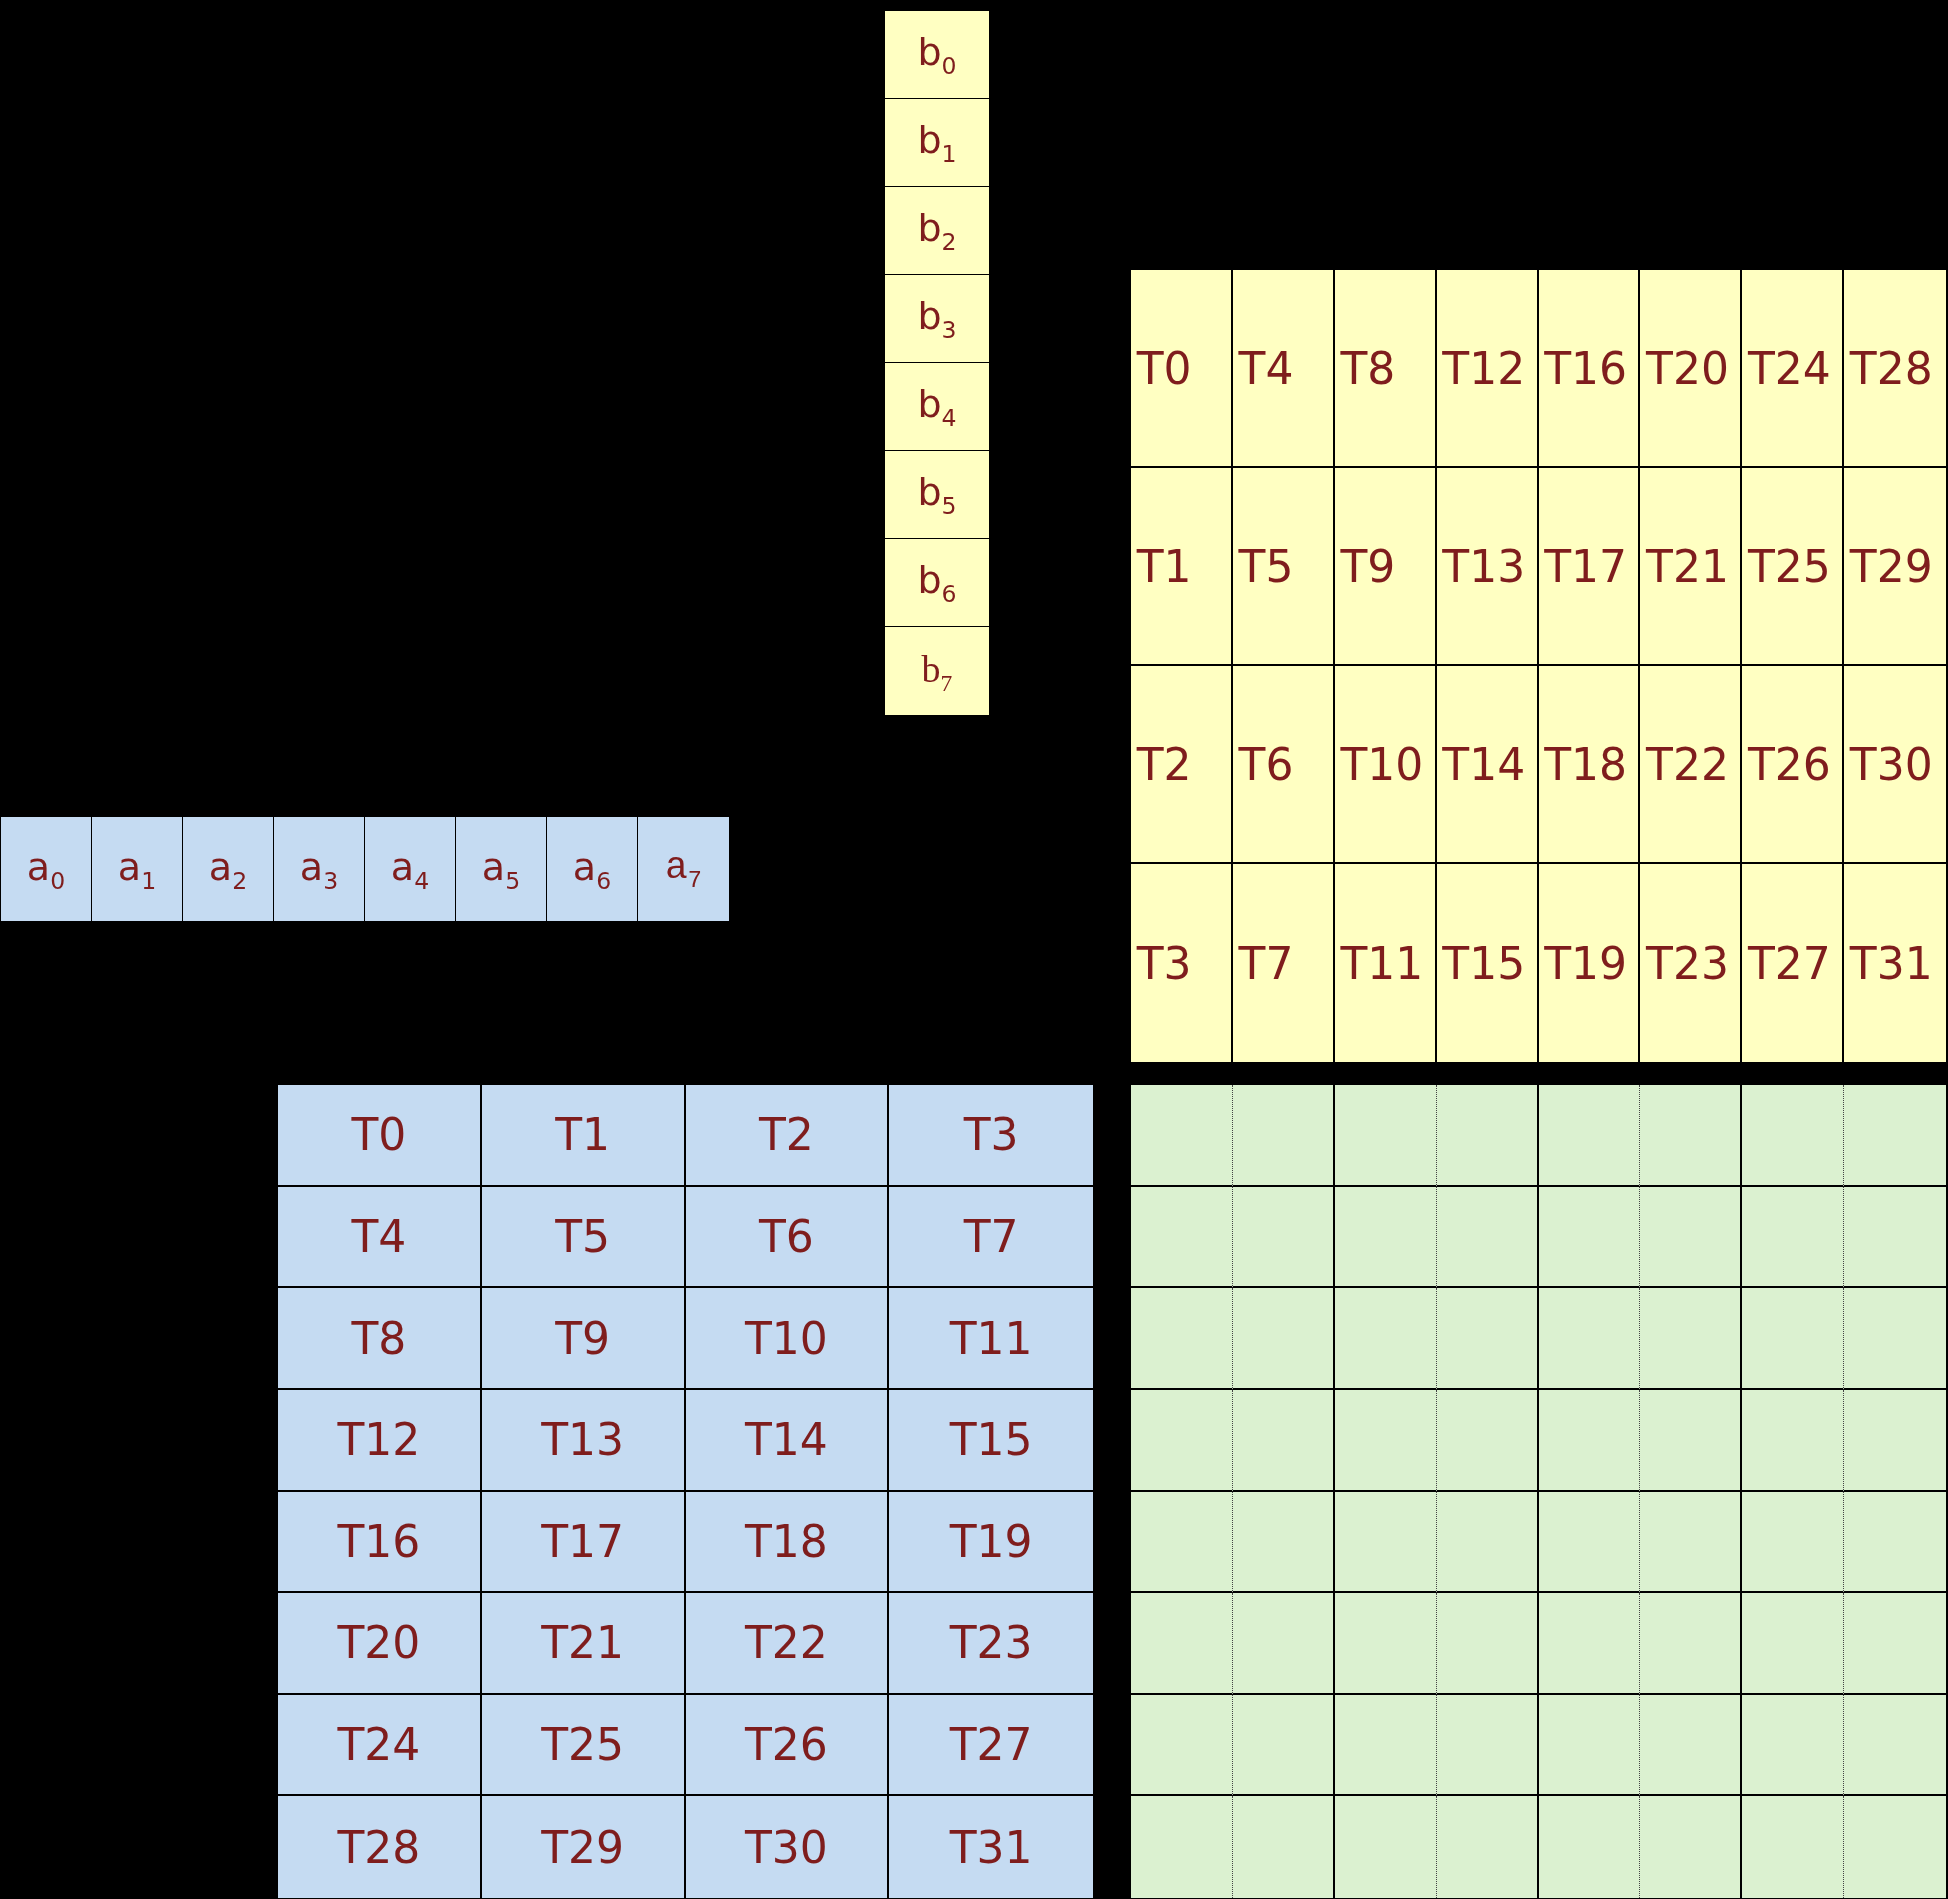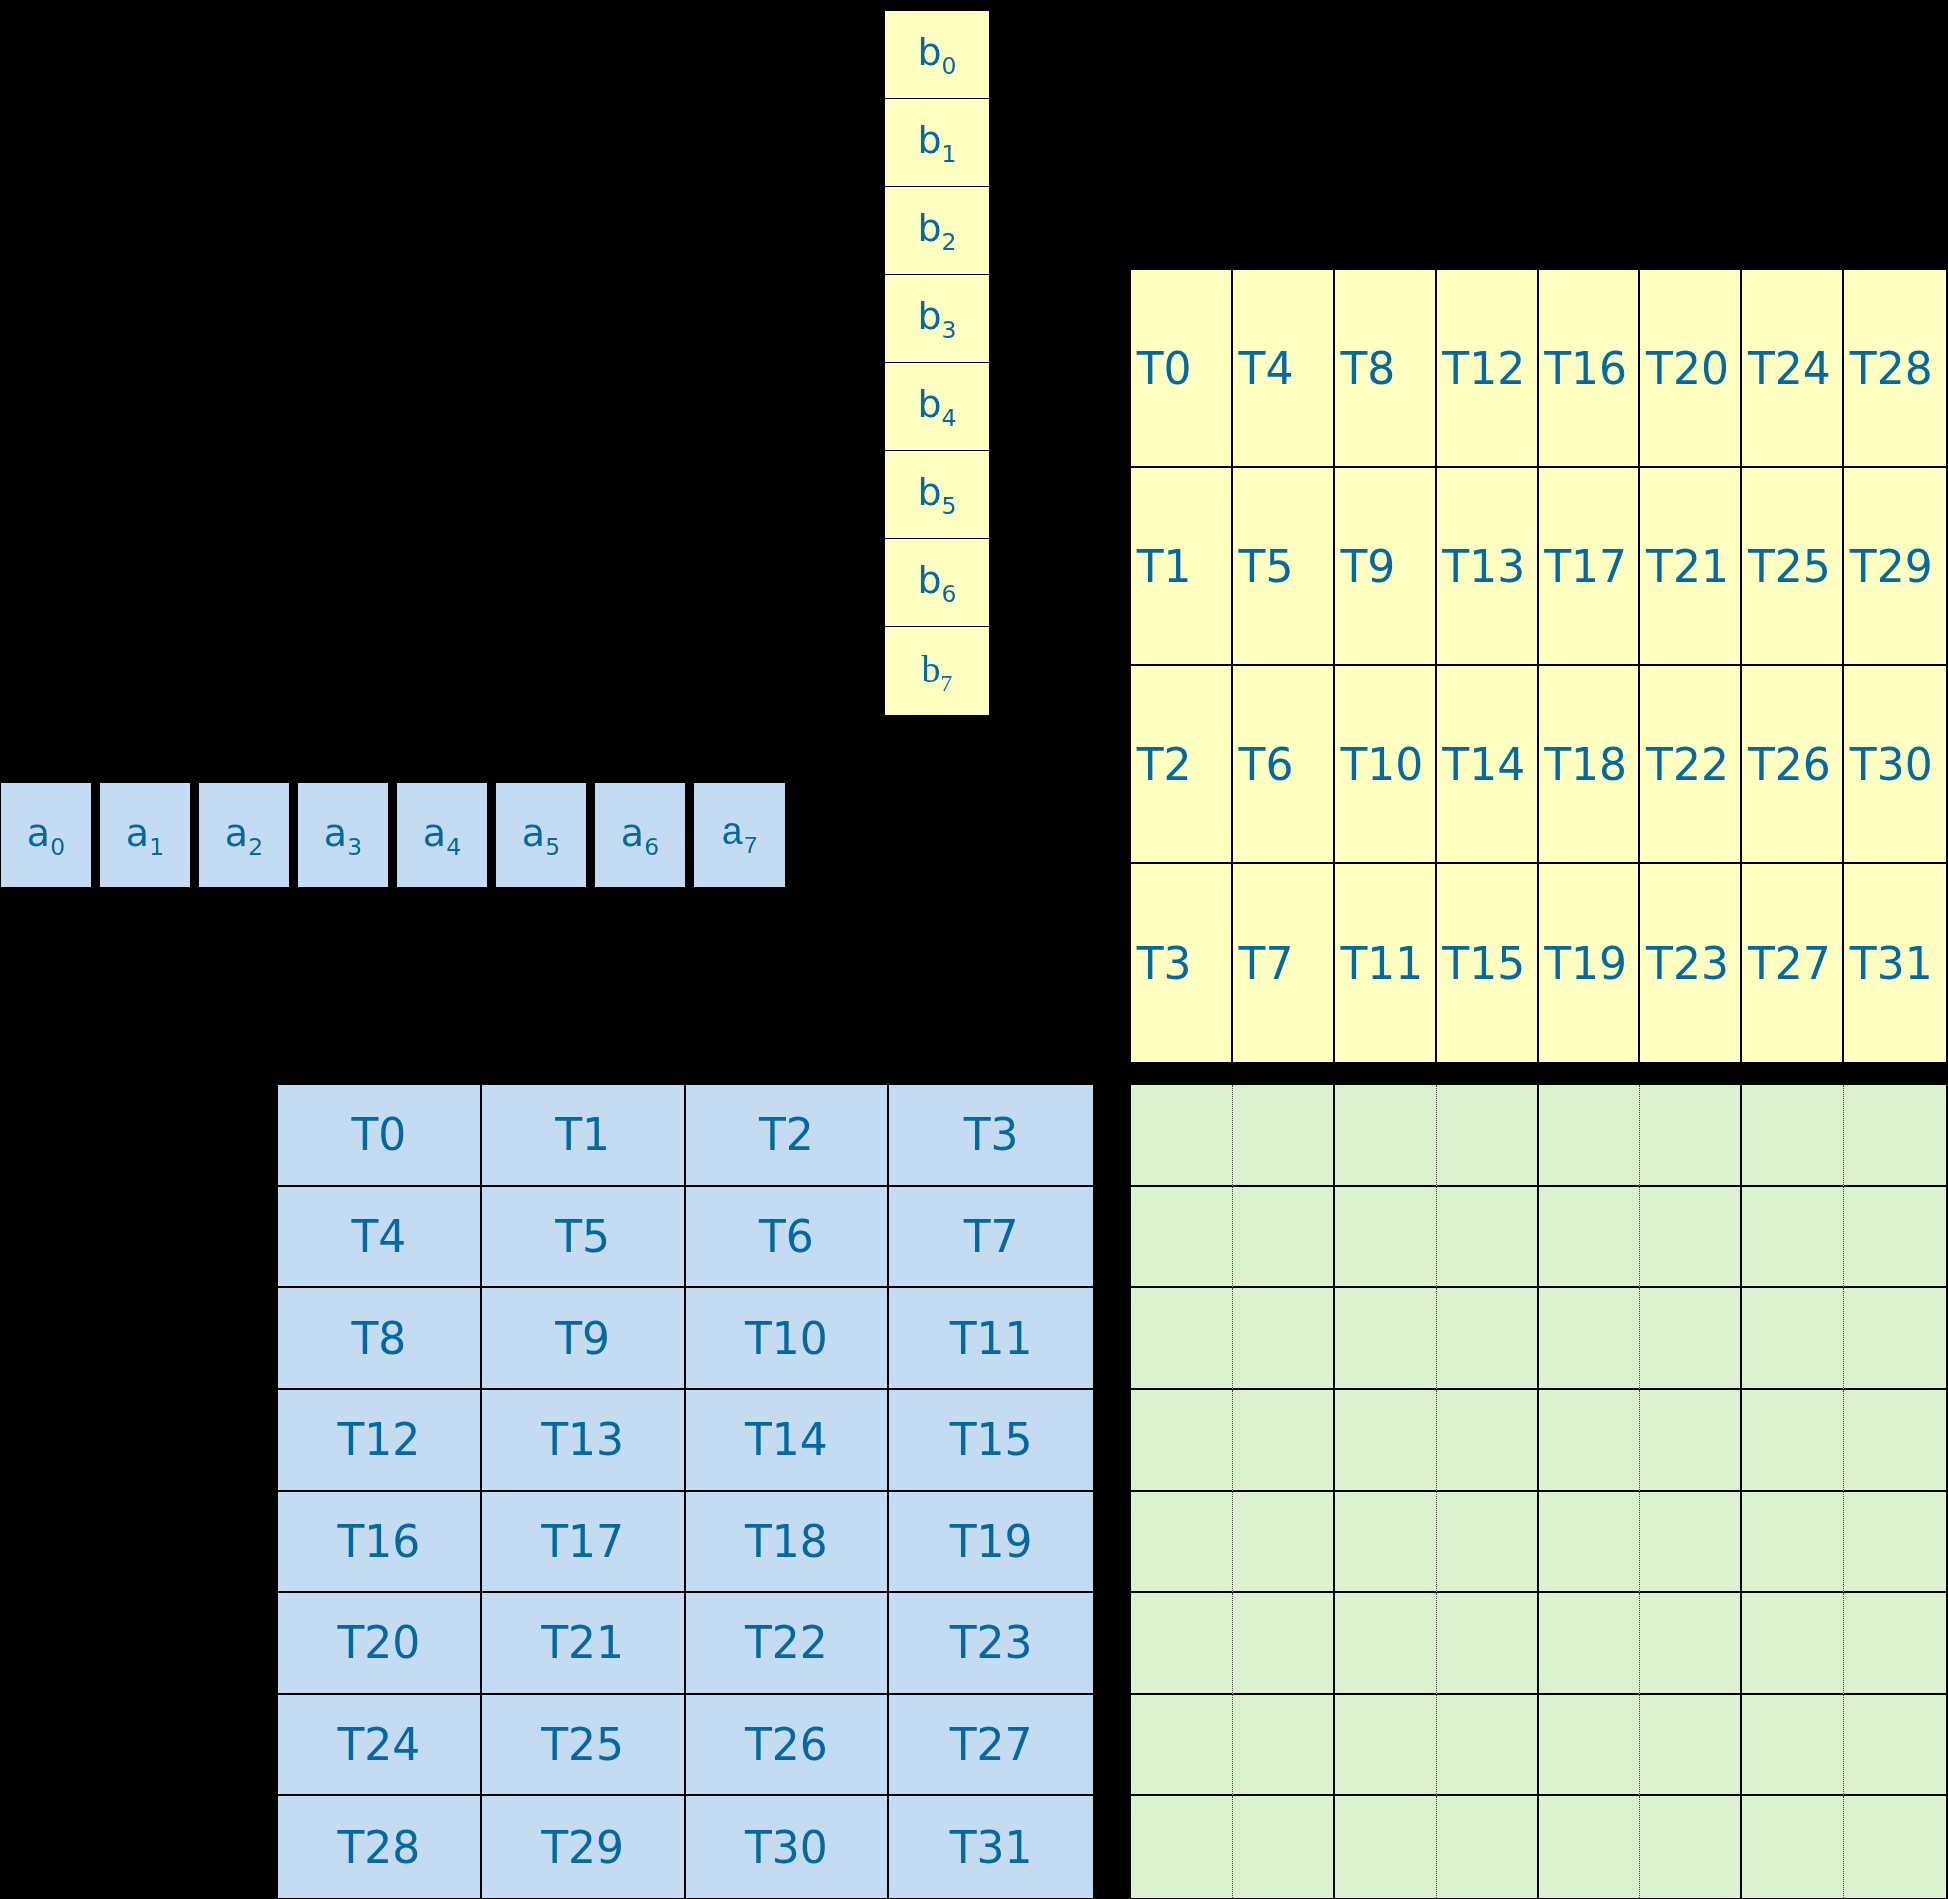--- a/index.html
+++ b/index.html
@@ -1,30 +1,30 @@
 <!DOCTYPE html>
 <html style="--yellow: #FFFFC2; --blue: #C5DBF2; --green: #DBF1D0;font-size:13px"><head>
 <meta charset="utf-8">
 <style>
   html,body{margin:0;padding:0;background:#000;}
   .canvas{
     position:relative;
     width:1948px;height:1899px;
     background:#000;
     font-family:"DejaVu Sans","Liberation Sans",sans-serif;
-    color:#0369a1;
+    color:#7f1d1d;
     overflow:hidden;
   }
 
   
   .vector{position:absolute;display:flex;border:1.6px solid #000;box-sizing:border-box;}
   #b-vector{left:884px;top:9.8px;width:106px;flex-direction:column;}
   #b-vector .vcell{height:88px;border-bottom:1.6px solid #000;}
   #b-vector .vcell:last-child{border-bottom:none;font-family:Liberation Serif, serif;}
-  #a-vector{left:0;top:782px;height:106px;flex-direction:row;gap:8px;}
+  #a-vector{left:0;top:816px;height:106px;flex-direction:row;}
   #a-vector .vcell{width:91px;border-right:1.6px solid #000;}
   #a-vector .vcell:last-child{border-right:none;font-family:Liberation Mono, monospace;}
   .vcell{
     background:var(--yellow);
     display:flex;align-items:center;justify-content:center;
     font-size:38px;box-sizing:border-box;
   }
   #a-vector .vcell{background:var(--blue);}
   .vcell sub{font-size:0.62em;line-height:1;transform:translateY(0.18em);}
 

